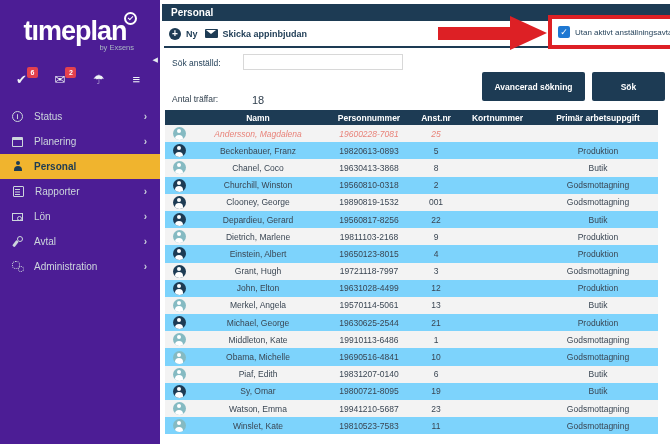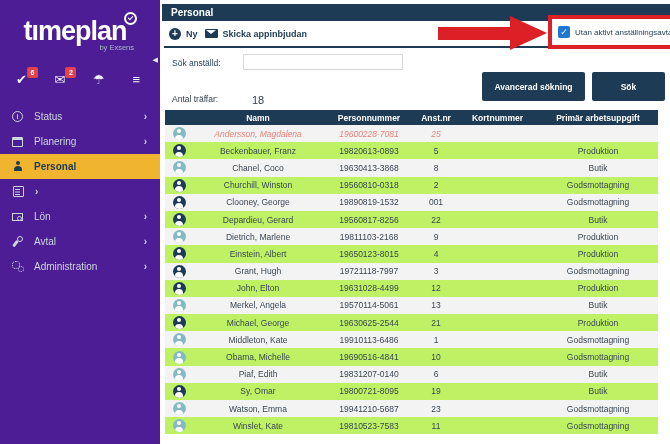--- a/index.html
+++ b/index.html
@@ -78,21 +78,21 @@
          border:none; border-radius:2px; cursor:pointer; height:29px; }
   .btn-adv { left:322px; top:72px; width:103px; }
   .btn-sok { left:432px; top:72px; width:73px; }
   .result-label { position:absolute; left:12px; top:94px; font-size:8.5px; color:#2f3e4c; }
   .result-count { position:absolute; left:92px; top:94px; font-size:11px; color:#2f3e4c; }
 
   
   .table { position:absolute; left:5px; top:110px; width:493px;text-align:center; }
   .thead, .trow { display:grid; grid-template-columns:28px 130px 92px 42px 81px 1fr; align-items:center; }
   .thead { background:#1d3b54; color:#fff; height:15px; font-size:8.5px; font-weight:bold; }
-  .trow { height:17.2px; font-size:8.5px; color:#3a4653; background:#bef264; }
+  .trow { height:17.2px; font-size:8.5px; color:#3a4653; background:#7dd3fc; }
   .trow.alt { background:#f3f3f3; }
   .trow.hl .tcell { color:#e8837a; font-style:italic; }
   .avcell { display:flex; justify-content:center; }
   .av { width:13px; height:13px; border-radius:50%; background:#1d3b54; position:relative; overflow:hidden; }
   .av::before { content:""; position:absolute; left:4.5px; top:2px; width:4px; height:4px;
                 background:#fff; border-radius:50%; }
   .av::after { content:""; position:absolute; left:2.5px; top:7.5px; width:8px; height:6px;
                background:#fff; border-radius:4px 4px 0 0; }
   .av.light { background:#85bac2; }
   .tcell { overflow:hidden; white-space:nowrap; }
@@ -134,20 +134,21 @@
           <span class="mi mi-calendar"></span>
           <span class="lbl">Planering</span>
           <span class="chev">›</span>
         </div>
         <div class="side-item active">
           <span class="mi mi-person"></span>
           <span class="lbl">Personal</span>
         </div>
         <div class="side-item">
           <span class="mi mi-doc"></span>
+          <span class="lbl">Rapporter</span>
           <span class="chev">›</span>
         </div>
         <div class="side-item">
           <span class="mi mi-money"></span>
           <span class="lbl">Lön</span>
           <span class="chev">›</span>
         </div>
         <div class="side-item">
           <span class="mi mi-wrench"></span>
           <span class="lbl">Avtal</span>

